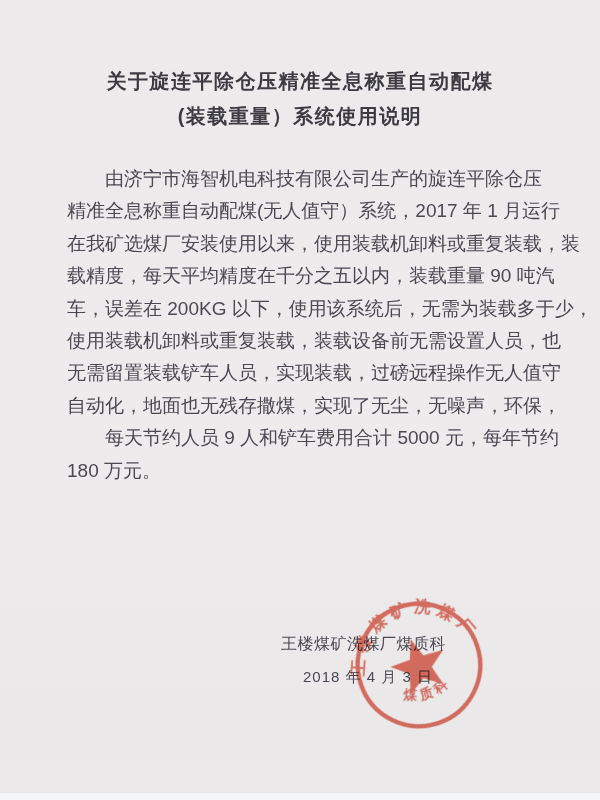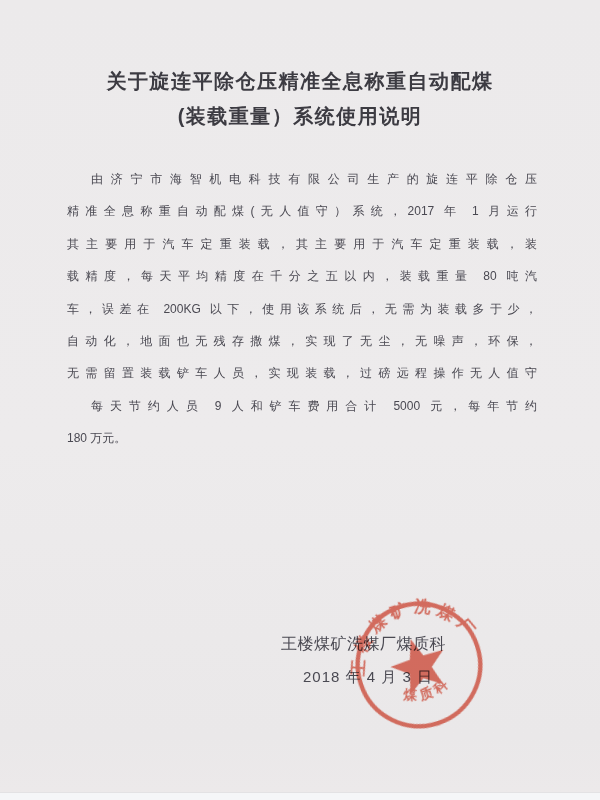--- a/index.html
+++ b/index.html
@@ -41,21 +41,21 @@
     font-size: 20px;
     letter-spacing: 1.5px;
     line-height: 35px;
   }
 
   .body-text {
     position: absolute;
     left: 67px;
     top: 163px;
     width: 470px;
-    font-size: 12px;
+    font-size: 19px;
     color: #4a4952;
   }
   .line {
     height: 32.4px;
     line-height: 32.4px;
     white-space: nowrap;
   }
   .line.fill {
     text-align: justify;
     text-align-last: justify;
@@ -103,25 +103,26 @@
 <div class="page">
 
   <div class="title">
     <div class="t-line">关于旋连平除仓压精准全息称重自动配煤</div>
     <div class="t-line">(装载重量）系统使用说明</div>
   </div>
 
   <div class="body-text">
     <div class="line fill indent">由济宁市海智机电科技有限公司生产的旋连平除仓压</div>
     <div class="line fill">精准全息称重自动配煤(无人值守）系统，2017 年 1 月运行</div>
-    <div class="line fill">其主要用于汽车定重装载，其主要用于汽车定重装载，装</div>
-    <div class="line fill">载精度，每天平均精度在千分之五以内，装载重量 80 吨汽</div>
+    <div class="line fill">在我矿选煤厂安装使用以来，使用装载机卸料或重复装载，装</div>
+    <div class="line fill">载精度，每天平均精度在千分之五以内，装载重量 90 吨汽</div>
     <div class="line fill">车，误差在 200KG 以下，使用该系统后，无需为装载多于少，</div>
+    <div class="line fill">使用装载机卸料或重复装载，装载设备前无需设置人员，也</div>
+    <div class="line fill">无需留置装载铲车人员，实现装载，过磅远程操作无人值守</div>
     <div class="line fill">自动化，地面也无残存撒煤，实现了无尘，无噪声，环保，</div>
-    <div class="line fill">无需留置装载铲车人员，实现装载，过磅远程操作无人值守</div>
     <div class="line fill indent">每天节约人员 9 人和铲车费用合计 5000 元，每年节约</div>
     <div class="line">180 万元。</div>
   </div>
 
   <div class="signature">王楼煤矿洗煤厂煤质科</div>
 
   <div class="doc-date">2018 年 4 月 3 日</div>
 
   <div class="stamp">
     <svg viewBox="0 0 140 140" xmlns="http://www.w3.org/2000/svg">

